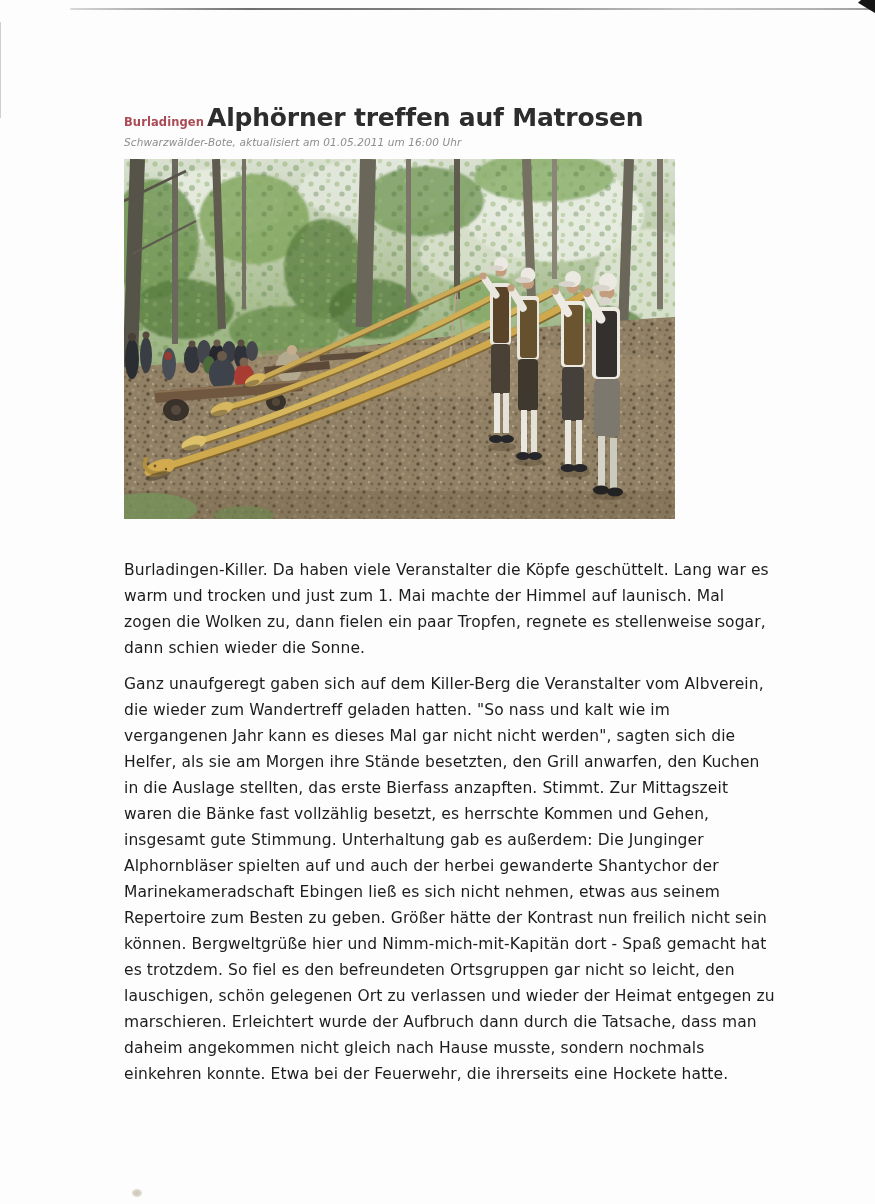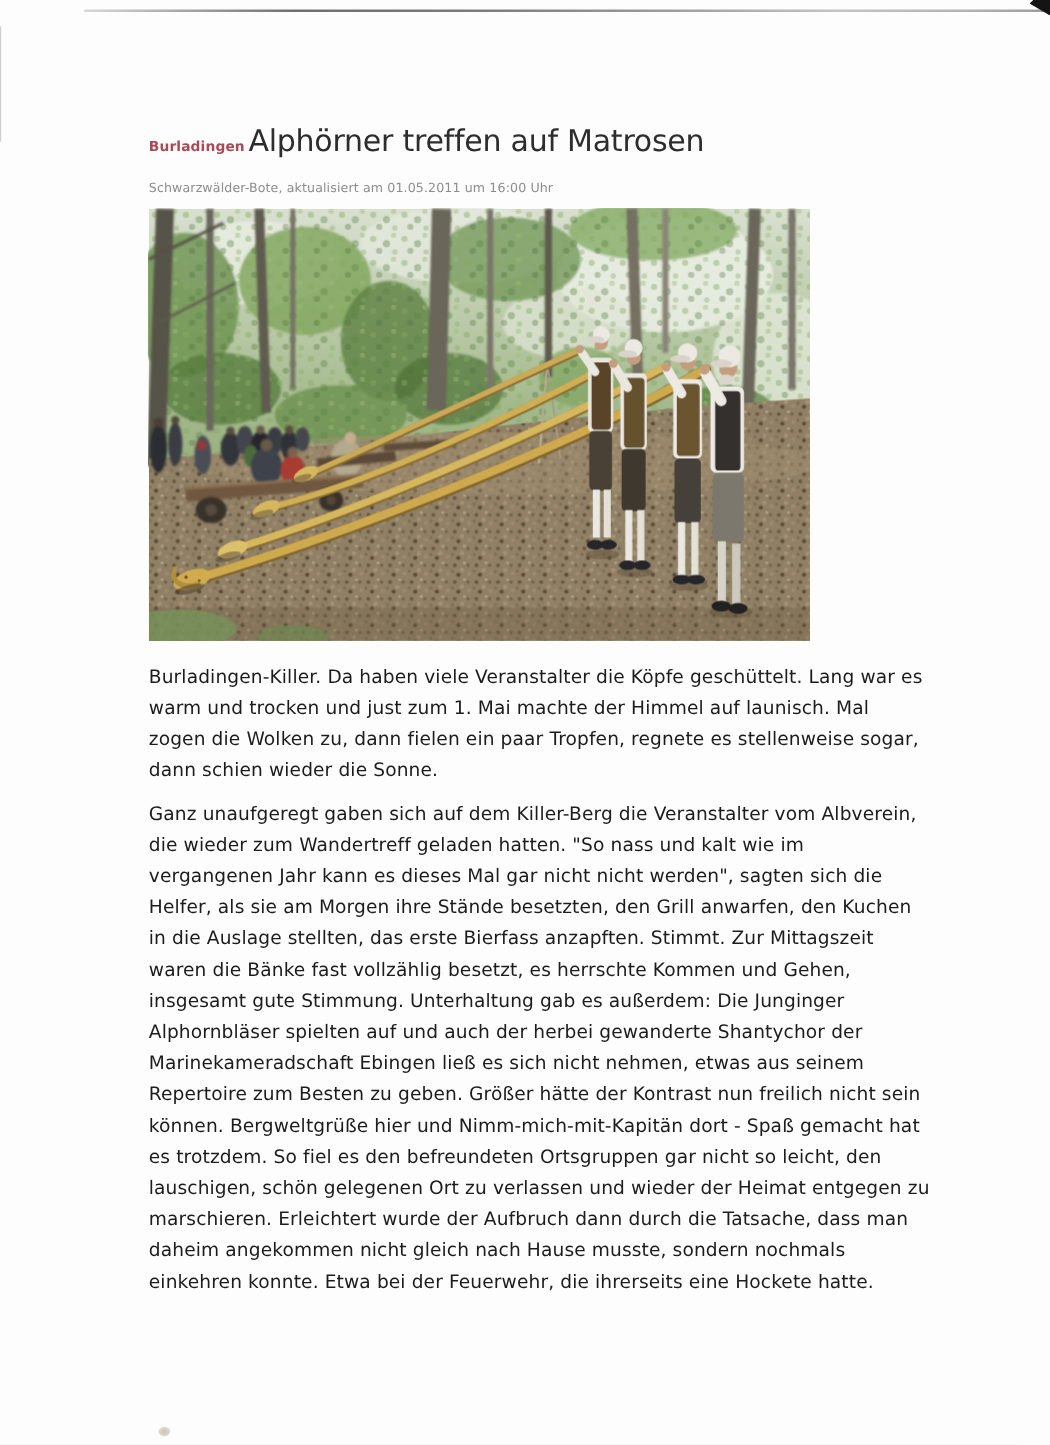--- a/index.html
+++ b/index.html
@@ -27,35 +27,35 @@
     border-radius:50%;
   }
   
   .content { position:absolute; left:124px; top:103px; width:652px; }
   .headline-row { display:flex; align-items:baseline; gap:3px;text-align:center; }
   .kicker {
     color:var(--kicker,#a94a55); font-weight:bold; font-size:11.5px;
     letter-spacing:0.1px; white-space:nowrap;
   }
   .title {
-    margin:0; font-size:25px; font-weight:normal; color:var(--title,#2d2d2d);
+    margin:0; font-size:25px; font-weight:bold; color:var(--title,#2d2d2d);
     letter-spacing:-0.2px; line-height:1.2; white-space:nowrap;
   }
   .byline {
-    margin-top:18px; color:var(--byline,#8d8d8d);
+    margin-top:3px; font-style:italic; color:var(--byline,#8d8d8d);
     font-size:10.5px; letter-spacing:0.1px;
   }
   .photo-wrap { margin-top:11px; width:551px; height:360px; position:relative; }
   .photo-wrap svg { display:block; }
   .caption {
     margin-top:9px; font-size:10px; color:var(--caption,#9aa3b2);
     letter-spacing:0.1px; white-space:nowrap;
   }
   .caption .credit { font-style:italic; }
-  .article-body { margin-top:17px; }
+  .article-body { margin-top:38px; }
   .article-body p {
     margin:0 0 10px 0; font-size:15.5px; line-height:26px;
     color:var(--body_text,#1c1c1c); letter-spacing:0.1px;
   }
 </style>
 </head>
 <body>
 
 <div id="page" style="--kicker: #a94a55; --title: #2d2d2d; --byline: #8d8d8d; --caption: #9aa3b2; --body_text: #1c1c1c; --page_background: #fdfdfd;">
 

